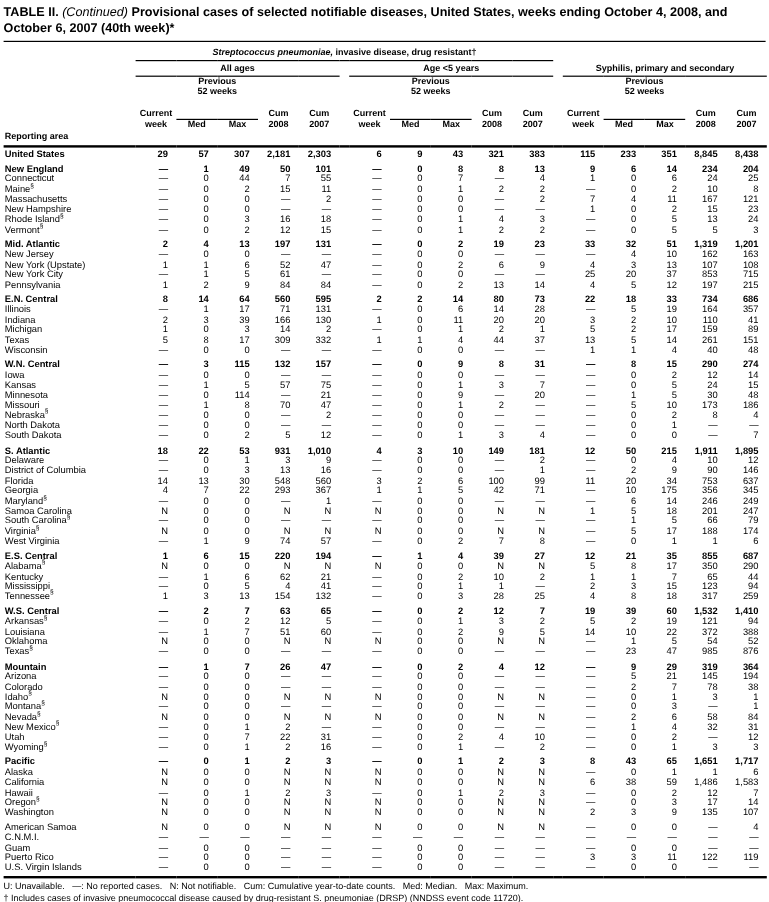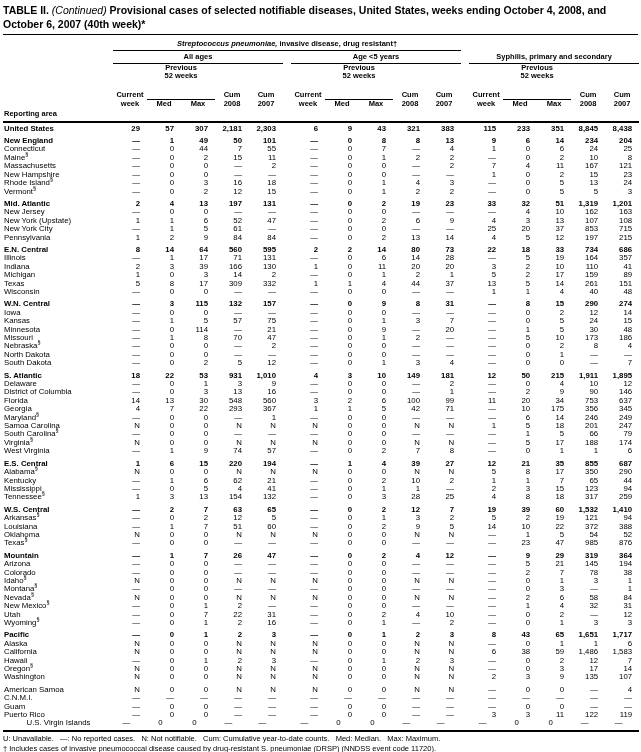--- a/index.html
+++ b/index.html
@@ -26,21 +26,21 @@
   .prev .l { display:block; line-height:1.1; }
 
   tbody { border-bottom:2px solid #000; }
   tbody td { font-size:7.8px; line-height:8.4px; padding:0; white-space:nowrap; vertical-align:bottom; }
   tbody td.area { text-align:left; padding-left:1px; }
   tbody td.val { text-align:right; padding-right:7px; }
   tbody tr.b td { font-weight:bold; }
   tbody tr.gs td { padding-top:4px; }
   tbody td sup, .fn sup { font-size:5.5px; vertical-align:super; line-height:0; }
   tbody tr:first-child td { padding-top:2px;margin-top:32px; }
-  tbody tr:last-child td { padding-bottom:2px;text-align:center; }
+  tbody tr:last-child td { padding-bottom:2px; }
 
   .footnotes { margin-top:2px; }
   .fn { font-size:7.5px; line-height:10px; white-space:pre-wrap; }
 </style>
 </head>
 <body>
 
 <div class="page">
 
   <div class="title"><span>TABLE II. </span><i>(Continued)</i><span> Provisional cases of selected notifiable diseases, United States, weeks ending October 4, 2008, and October 6, 2007 (40th week)*</span></div>

